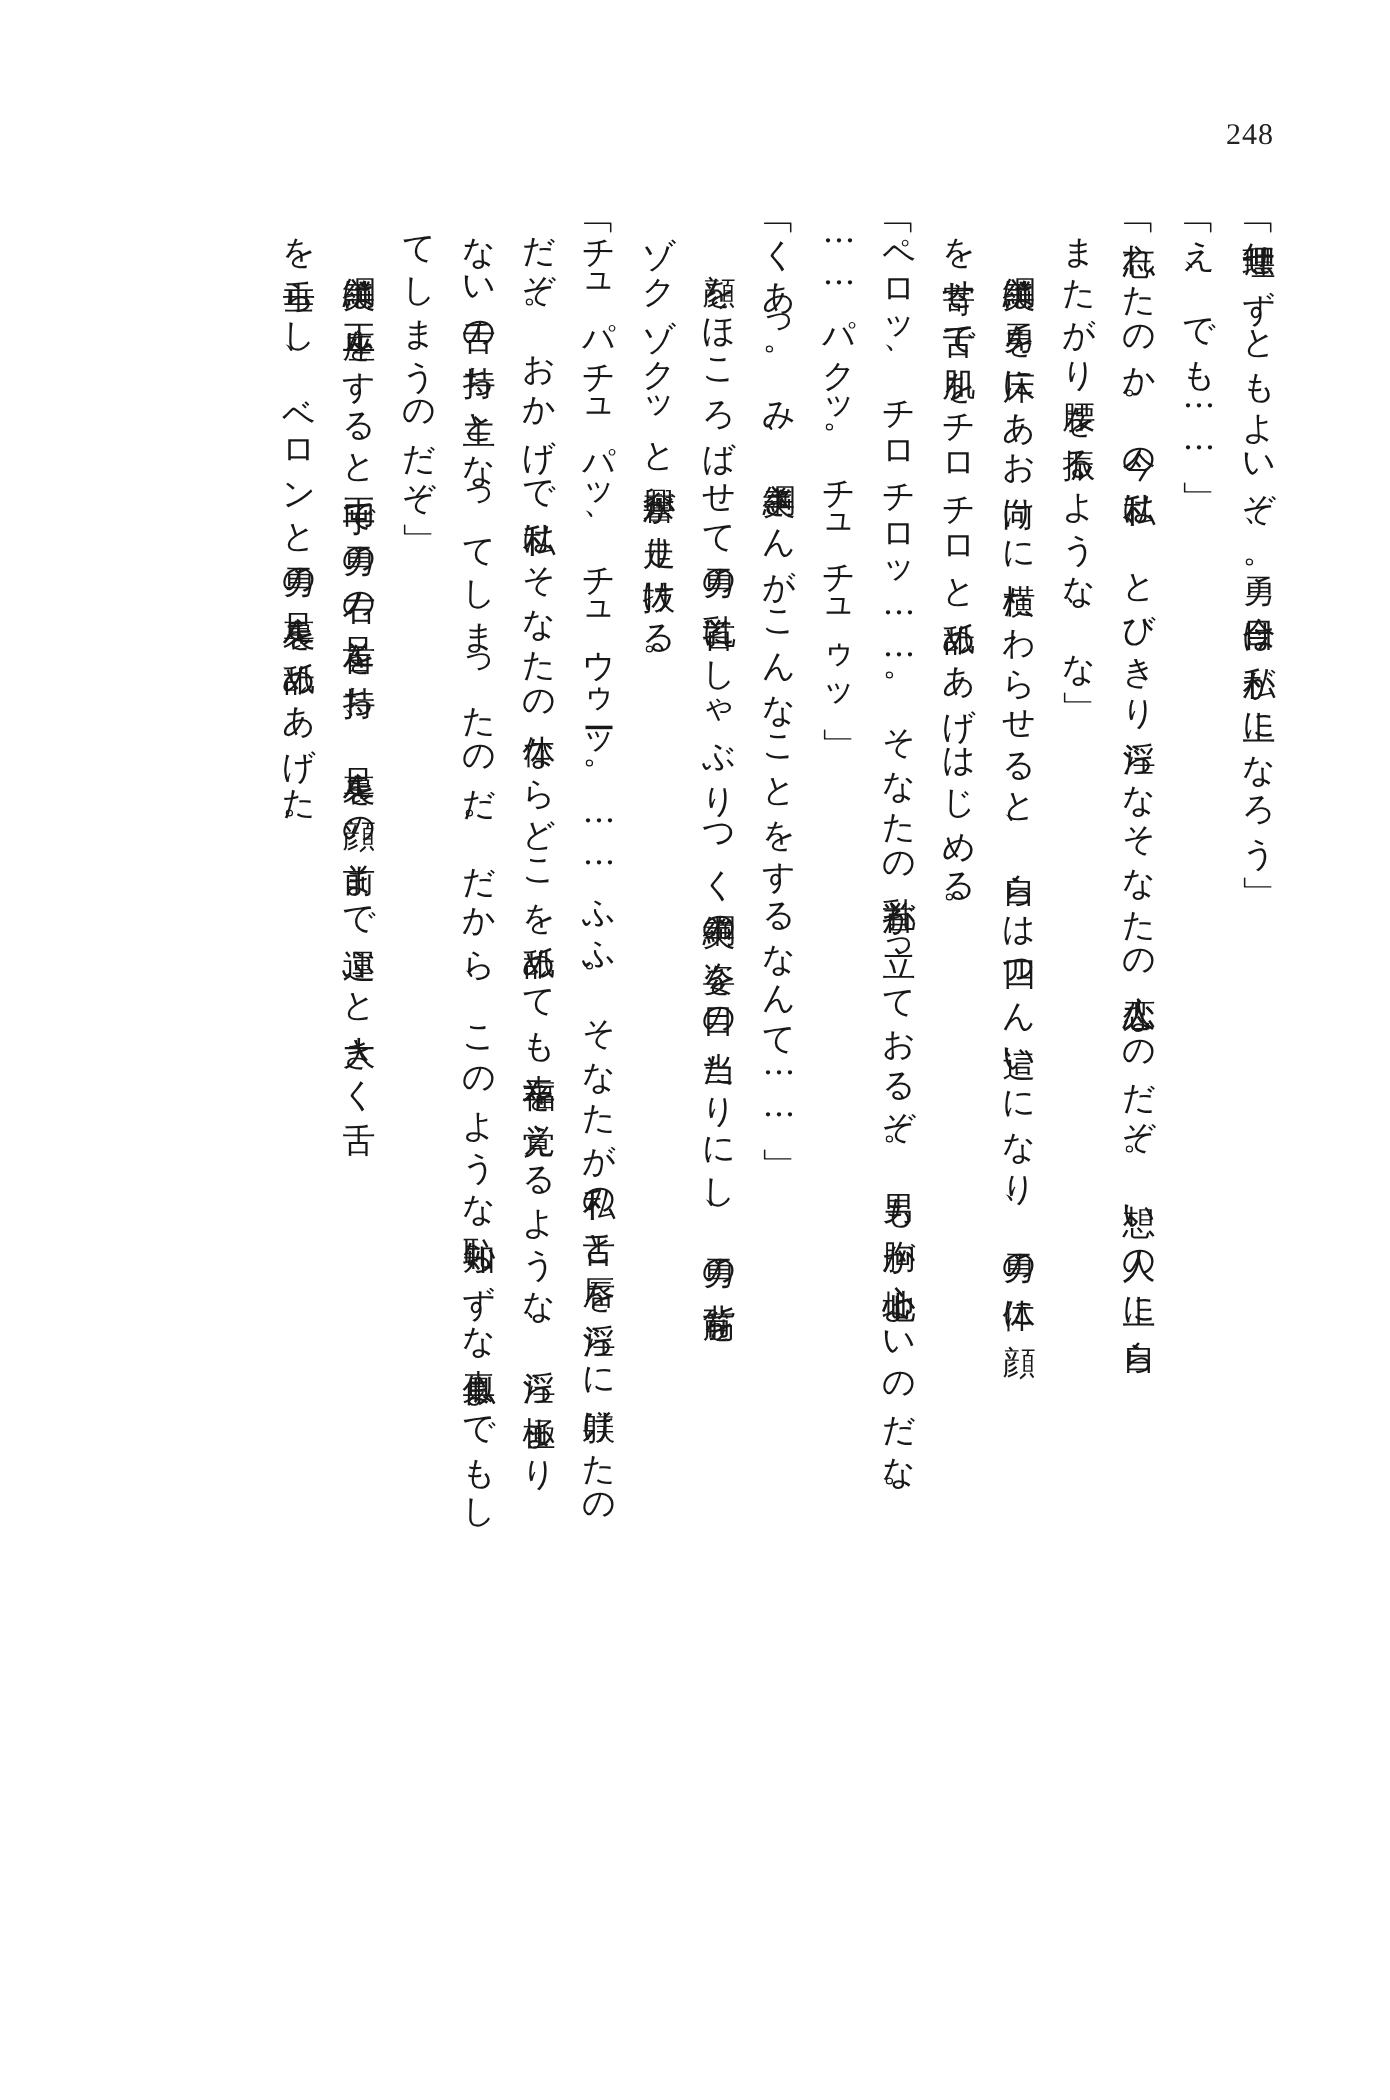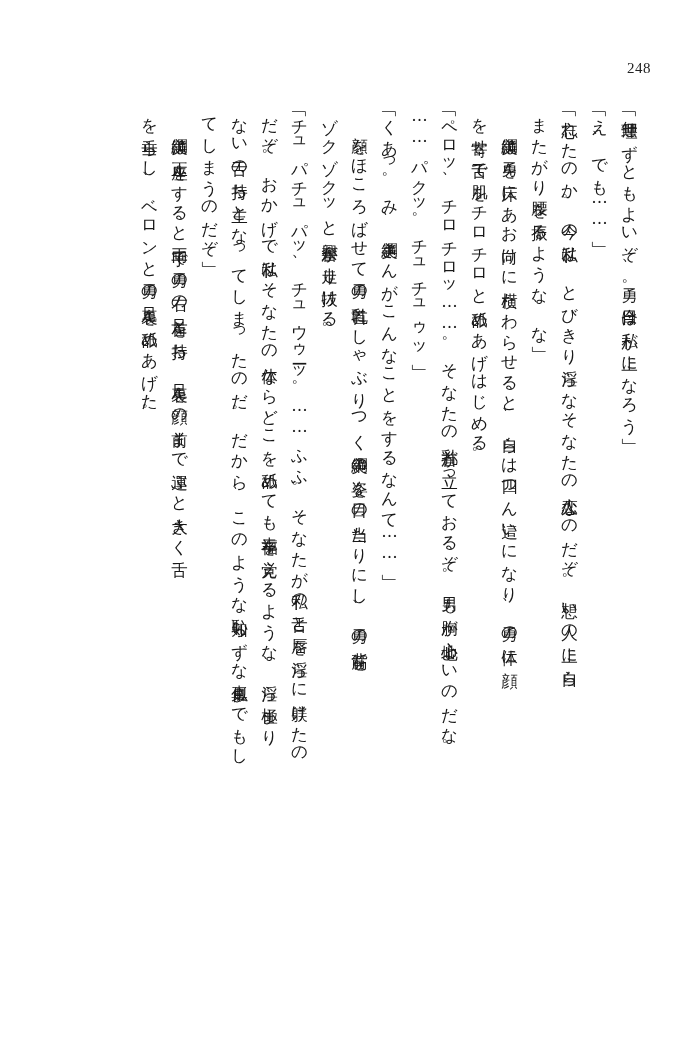--- a/index.html
+++ b/index.html
@@ -19,21 +19,21 @@
     position: absolute;
     left: 0;
     top: 0;
     width: 695px;
     height: 1050px;
     background: #ffffff;
   }
   #page-number {
     position: absolute;
     top: 60px;
-    right: 44px;
+    right: 58px;
     font-size: 15px;
     letter-spacing: 0.5px;
     color: #222;
     font-family: "Liberation Serif", "DejaVu Serif", serif;
     margin-left: 32px;
   }
   #text-body {
     position: absolute;
     top: 106px;
     right: 58px;

